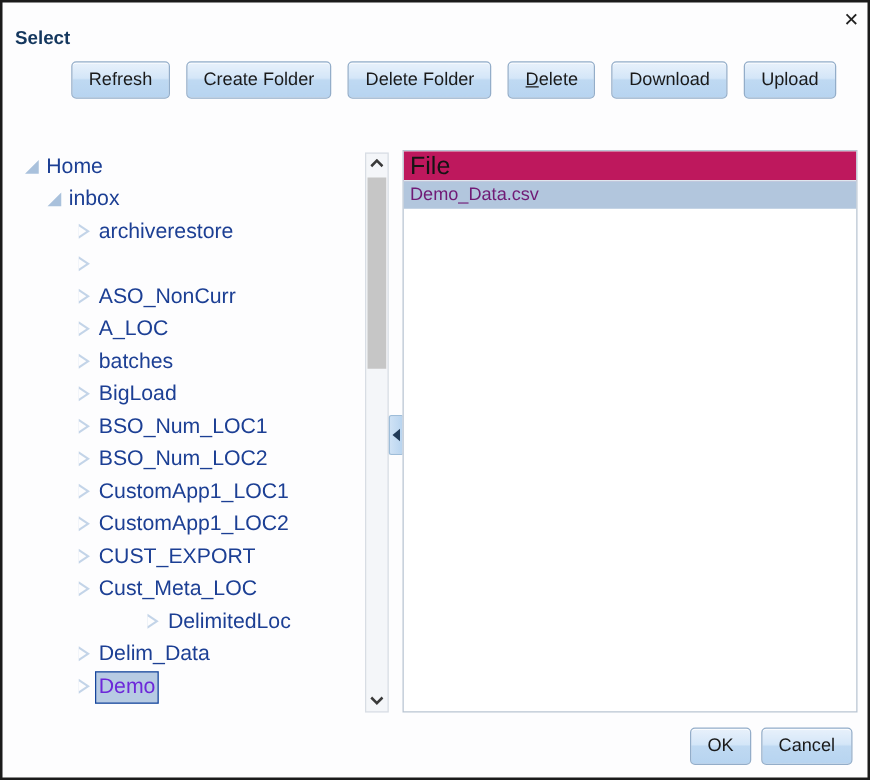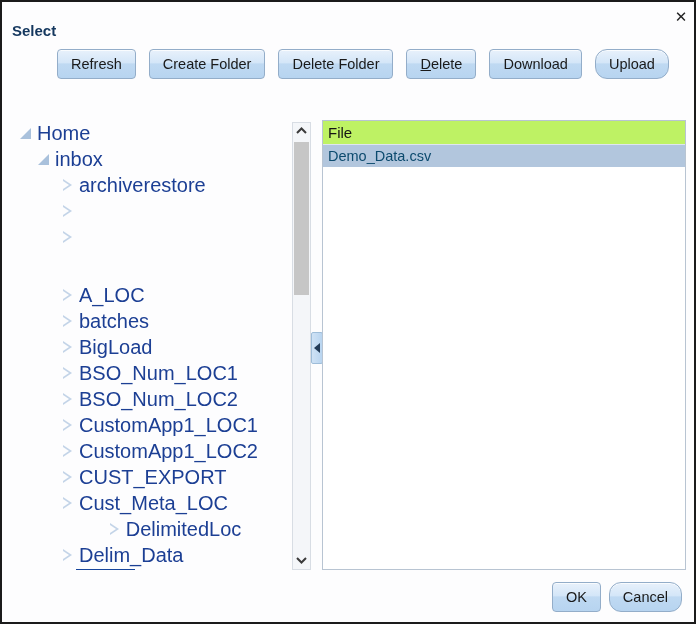--- a/index.html
+++ b/index.html
@@ -69,21 +69,21 @@
     border-radius: 4px;
     background: linear-gradient(to bottom, #e8f1fb 0%, #d4e6f8 45%, #bfd9f2 50%, #b7d4f0 100%);
     color: #1a1a1a;
     font-size: 14.5px;
     font-family: "Liberation Sans", sans-serif;
     line-height: 28px;
     cursor: pointer;
     white-space: nowrap;
     box-shadow: 0 1px 0 rgba(255,255,255,0.75) inset;
   }
-  .btn:last-child { margin-right: 0; border-radius: 12px; }
+  .btn:last-child { margin-right: 0; }
   .btn .accel { text-decoration: underline; }
 
   
   #tree-panel {
     position: absolute;
     left: 6px;
     top: 118px;
     width: 283px;
     height: 450px;
     overflow: hidden;
@@ -130,21 +130,21 @@
     position: absolute;
     left: 2px;
     top: 8px;
     width: 0; height: 0;
     border-left: 11px solid transparent;
     border-bottom: 11px solid #a9c1dc;
   }
   .tree-label {
     display: inline-block;
     vertical-align: top;
-    font-size: 20px;
+    font-size: 17px;
     color: #1c3f94;
     padding: 0 3px;
     line-height: 24px;
     height: 24px;
     margin-top: 1px;
   }
   .tree-row.selected .tree-label {
     background: #b7cbe3;
     border: 1px solid #16459c;
     padding: 0 2px;
@@ -216,33 +216,33 @@
     height: 450px;
     box-sizing: border-box;
     border: 1px solid #b8c4d2;
     background: #ffffff;
     overflow: hidden;
   }
   #file-header {
     height: 24px;
     line-height: 24px;
     padding-left: 5px;
-    font-size: 15px;
+    font-size: 20px;
     color: #141414;
-    background: #bef264;
+    background: #be185d;
     border-bottom: 1px solid #dfe6ee;
     box-sizing: border-box;
     cursor: pointer;
   }
   .file-row {
     height: 22px;
     line-height: 22px;
     padding-left: 5px;
     font-size: 14.5px;
-    color: #0c4a6e;
+    color: #701a75;
     cursor: pointer;
   }
   .file-row.selected {
     background: #b2c6dd;
   }
 
   
   #footer {
     position: absolute;
     right: 12px;
@@ -272,22 +272,22 @@
     <div class="btn"><span class="accel">D</span><span>elete</span></div>
     <div class="btn">Download</div>
     <div class="btn">Upload</div>
   </div>
 
   <div id="tree-panel">
       <div class="tree-row" style="padding-left: 10px;"><span class="tree-toggle tw-expanded"></span><span class="tree-label">Home</span></div>
       <div class="tree-row" style="padding-left: 28px;"><span class="tree-toggle tw-expanded"></span><span class="tree-label">inbox</span></div>
       <div class="tree-row" style="padding-left: 52px;"><span class="tree-toggle tw-collapsed"></span><span class="tree-label">archiverestore</span></div>
       <div class="tree-row" style="padding-left: 52px;"><span class="tree-toggle tw-collapsed"></span></div>
-      <div class="tree-row" style="padding-left: 52px;"><span class="tree-toggle tw-collapsed"></span></div>
-      <div class="tree-row" style="padding-left: 52px; margin-top: 32px;"><span class="tree-toggle tw-collapsed"></span><span class="tree-label">A_LOC</span></div>
+      <div class="tree-row" style="padding-left: 52px;"><span class="tree-toggle tw-collapsed"></span><span class="tree-label">ASO_NonCurr</span></div>
+      <div class="tree-row" style="padding-left: 52px;"><span class="tree-toggle tw-collapsed"></span><span class="tree-label">A_LOC</span></div>
       <div class="tree-row" style="padding-left: 52px;"><span class="tree-toggle tw-collapsed"></span><span class="tree-label">batches</span></div>
       <div class="tree-row" style="padding-left: 52px;"><span class="tree-toggle tw-collapsed"></span><span class="tree-label">BigLoad</span></div>
       <div class="tree-row" style="padding-left: 52px;"><span class="tree-toggle tw-collapsed"></span><span class="tree-label">BSO_Num_LOC1</span></div>
       <div class="tree-row" style="padding-left: 52px;"><span class="tree-toggle tw-collapsed"></span><span class="tree-label">BSO_Num_LOC2</span></div>
       <div class="tree-row" style="padding-left: 52px;"><span class="tree-toggle tw-collapsed"></span><span class="tree-label">CustomApp1_LOC1</span></div>
       <div class="tree-row" style="padding-left: 52px;"><span class="tree-toggle tw-collapsed"></span><span class="tree-label">CustomApp1_LOC2</span></div>
       <div class="tree-row" style="padding-left: 52px;"><span class="tree-toggle tw-collapsed"></span><span class="tree-label">CUST_EXPORT</span></div>
       <div class="tree-row" style="padding-left: 52px;"><span class="tree-toggle tw-collapsed"></span><span class="tree-label">Cust_Meta_LOC</span></div>
       <div class="tree-row" style="padding-left: 52px; text-align: center;"><span class="tree-toggle tw-collapsed"></span><span class="tree-label">DelimitedLoc</span></div>
       <div class="tree-row" style="padding-left: 52px;"><span class="tree-toggle tw-collapsed"></span><span class="tree-label">Delim_Data</span></div>

